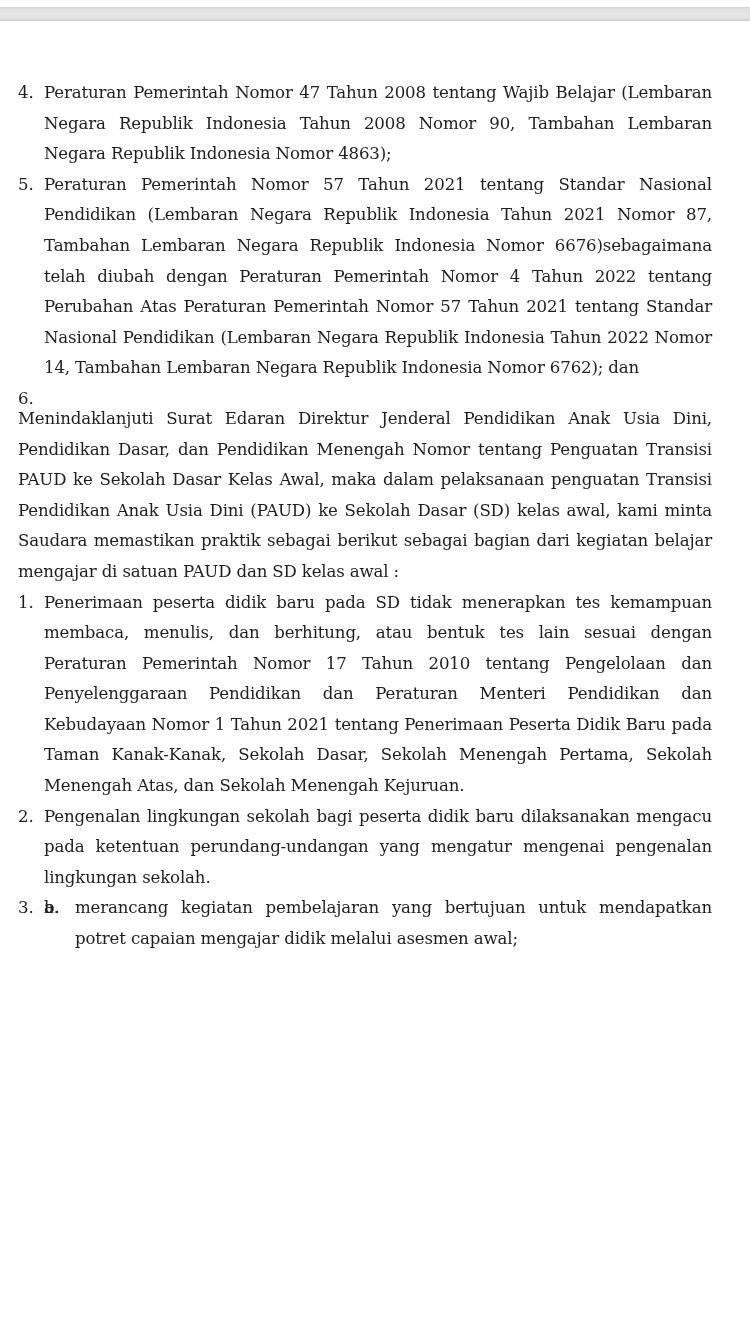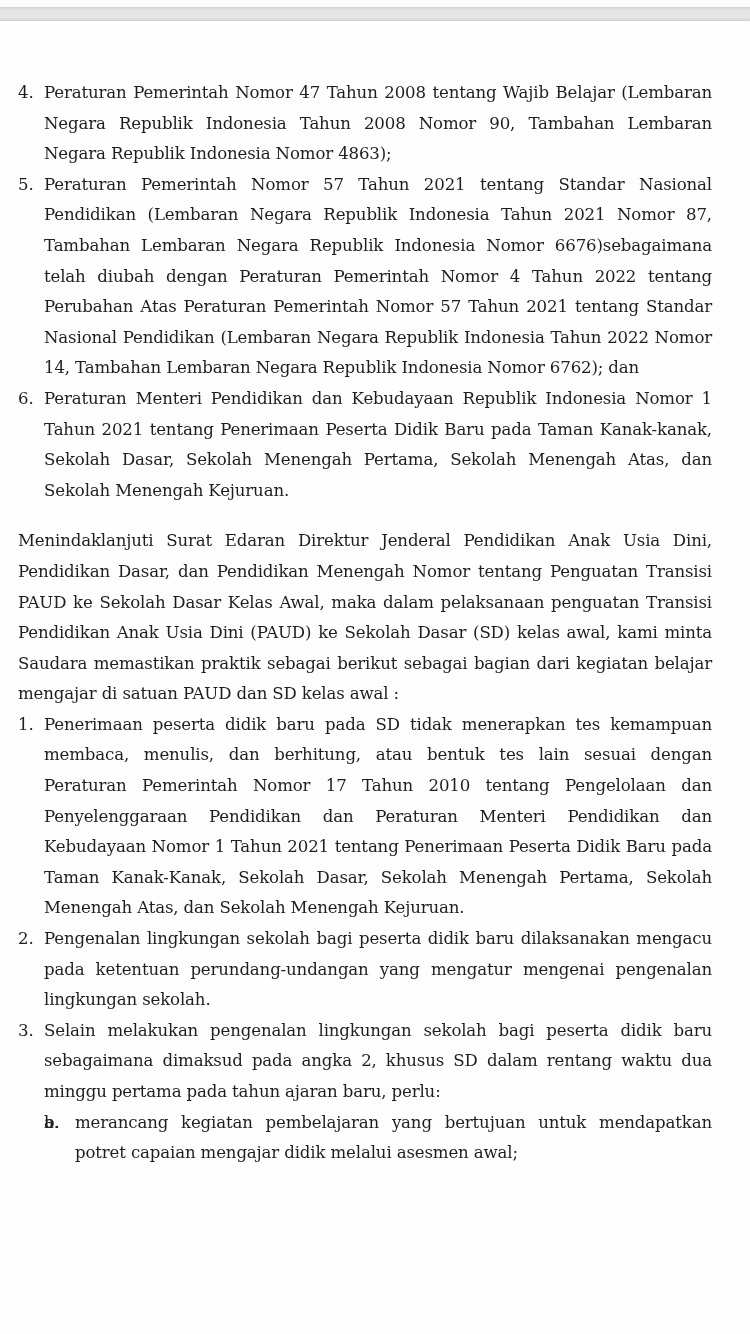--- a/index.html
+++ b/index.html
@@ -79,38 +79,36 @@
     <div class="item">
       <span class="num">4.</span>
       <span>Peraturan Pemerintah Nomor 47 Tahun 2008 tentang Wajib Belajar (Lembaran Negara Republik Indonesia Tahun 2008 Nomor 90, Tambahan Lembaran Negara Republik Indonesia Nomor 4863);</span>
     </div>
     <div class="item">
       <span class="num">5.</span>
       <span>Peraturan Pemerintah Nomor 57 Tahun 2021 tentang Standar Nasional Pendidikan (Lembaran Negara Republik Indonesia Tahun 2021 Nomor 87, Tambahan Lembaran Negara Republik Indonesia Nomor 6676)sebagaimana telah diubah dengan Peraturan Pemerintah Nomor 4 Tahun 2022 tentang Perubahan Atas Peraturan Pemerintah Nomor 57 Tahun 2021 tentang Standar Nasional Pendidikan (Lembaran Negara Republik Indonesia Tahun 2022 Nomor 14, Tambahan Lembaran Negara Republik Indonesia Nomor 6762); dan</span>
     </div>
     <div class="item">
       <span class="num">6.</span>
-      <span>Peraturan Menteri Pendidikan dan Kebudayaan Republik Indonesia Nomor 1 Tahun 2021 tentang Penerimaan Peserta Didik Baru pada Taman Kanak-kanak, Sekolah Dasar, Sekolah Menengah Pertama, Sekolah Menengah Atas, dan Sekolah Menengah Kejuruan.</span>
     </div>
   </div>
 
   <div class="para">Menindaklanjuti Surat Edaran Direktur Jenderal Pendidikan Anak Usia Dini, Pendidikan Dasar, dan Pendidikan Menengah Nomor tentang Penguatan Transisi PAUD ke Sekolah Dasar Kelas Awal, maka dalam pelaksanaan penguatan Transisi Pendidikan Anak Usia Dini (PAUD) ke Sekolah Dasar (SD) kelas awal, kami minta Saudara memastikan praktik sebagai berikut sebagai bagian dari kegiatan belajar mengajar di satuan PAUD dan SD kelas awal :</div>
 
   <div class="list">
     <div class="item">
       <span class="num">1.</span>
       <span>Penerimaan peserta didik baru pada SD tidak menerapkan tes kemampuan membaca, menulis, dan berhitung, atau bentuk tes lain sesuai dengan Peraturan Pemerintah Nomor 17 Tahun 2010 tentang Pengelolaan dan Penyelenggaraan Pendidikan dan Peraturan Menteri Pendidikan dan Kebudayaan Nomor 1 Tahun 2021 tentang Penerimaan Peserta Didik Baru pada Taman Kanak-Kanak, Sekolah Dasar, Sekolah Menengah Pertama, Sekolah Menengah Atas, dan Sekolah Menengah Kejuruan.</span>
     </div>
     <div class="item">
       <span class="num">2.</span>
       <span>Pengenalan lingkungan sekolah bagi peserta didik baru dilaksanakan mengacu pada ketentuan perundang-undangan yang mengatur mengenai pengenalan lingkungan sekolah.</span>
     </div>
     <div class="item">
       <span class="num">3.</span>
-      <div>Selain melakukan pengenalan lingkungan sekolah bagi peserta didik baru sebagaimana dimaksud pada angka 2, khusus SD  dalam rentang waktu dua minggu pertama pada tahun ajaran baru, perlu:</div>
       <div class="sub-list">
         <div class="sub-item">
           <span class="num">a.</span>
         </div>
         <div class="sub-item">
           <span class="num">b.</span>
           <span>merancang kegiatan pembelajaran yang bertujuan untuk mendapatkan potret capaian mengajar didik melalui asesmen awal;</span>
         </div>
       </div>
     </div>

